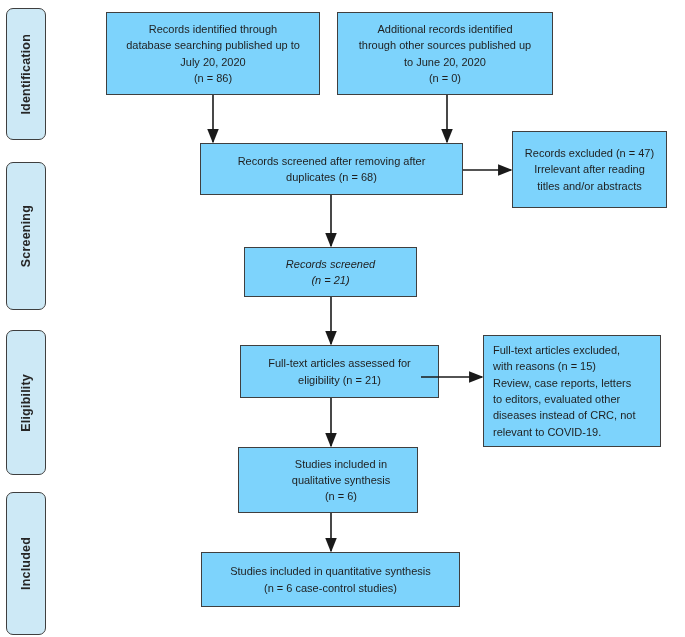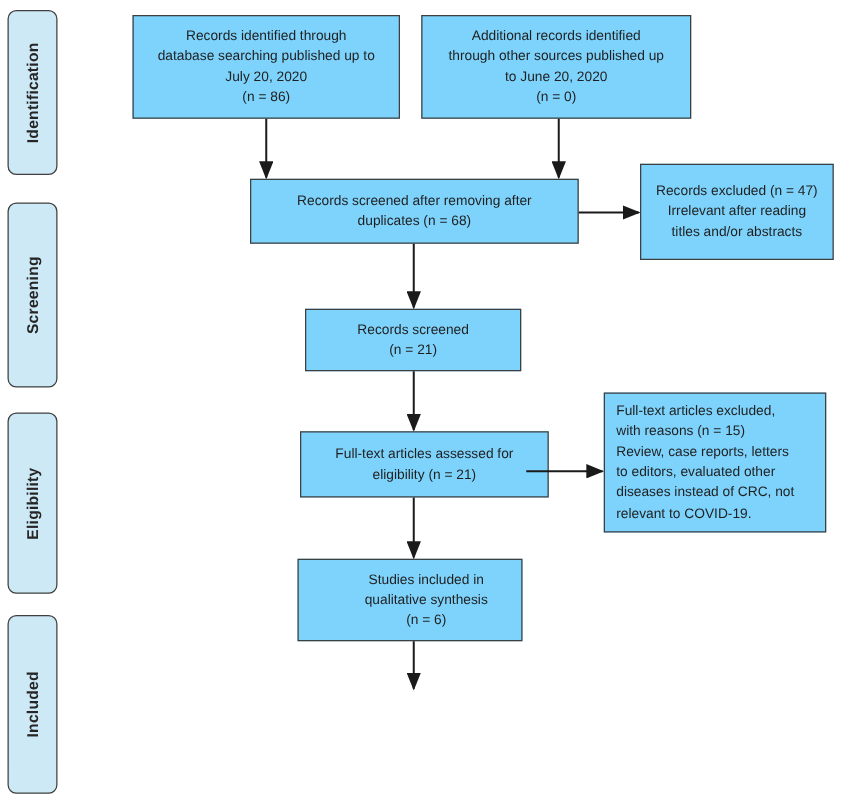--- a/index.html
+++ b/index.html
@@ -60,23 +60,23 @@
   }
   .box.left-align {
     justify-content: flex-start;
     text-align: left;
     padding: 2px 9px;
   }
   #box-db           { left: 106px; top: 12px;  width: 214px; height: 83px; }
   #box-other        { left: 337px; top: 12px;  width: 216px; height: 83px; }
   #box-screened-dup { left: 200px; top: 143px; width: 263px; height: 52px; }
   #box-excluded1    { left: 512px; top: 131px; width: 155px; height: 77px; }
-  #box-screened     { left: 244px; top: 247px; width: 173px; height: 50px; border-width: 1.8px; }
+  #box-screened     { left: 244px; top: 247px; width: 173px; height: 50px; border-width: 1.8px; font-style: italic; }
   #box-fulltext     { left: 240px; top: 345px; width: 199px; height: 53px; }
-  #box-excluded2    { left: 483px; top: 314px; width: 178px; height: 112px; }
+  #box-excluded2    { left: 483px; top: 335px; width: 178px; height: 112px; }
   #box-qualitative  { left: 238px; top: 447px; width: 180px; height: 66px; border-width: 1.8px; padding-left: 32px; }
   #box-quantitative { left: 201px; top: 552px; width: 259px; height: 55px; }
 
   .arrows {
     position: absolute;
     left: 0;
     top: 0;
     pointer-events: none;
   }
   .arrows line {
@@ -121,20 +121,22 @@
 eligibility (n = 21)</div>
   <div class="box left-align" id="box-excluded2">Full-text articles excluded,
 with reasons (n = 15)
 Review, case reports, letters
 to editors, evaluated other
 diseases instead of CRC, not
 relevant to COVID-19.</div>
   <div class="box" id="box-qualitative">Studies included in
 qualitative synthesis
 (n = 6)</div>
+  <div class="box" id="box-quantitative">Studies included in quantitative synthesis
+(n = 6 case-control studies)</div>
 
   <svg class="arrows" width="685" height="637">
     <defs>
       <marker id="ah" viewBox="0 0 10 8" markerWidth="9" markerHeight="7.2" refX="9" refY="4" orient="auto">
         <path d="M0,0 L10,4 L0,8 Z" fill="#1a1a1a"></path>
       </marker>
     </defs>
     <line x1="213" y1="95" x2="213" y2="142" marker-end="url(#ah)"></line>
     <line x1="447" y1="95" x2="447" y2="142" marker-end="url(#ah)"></line>
     <line x1="463" y1="170" x2="511" y2="170" marker-end="url(#ah)"></line>

